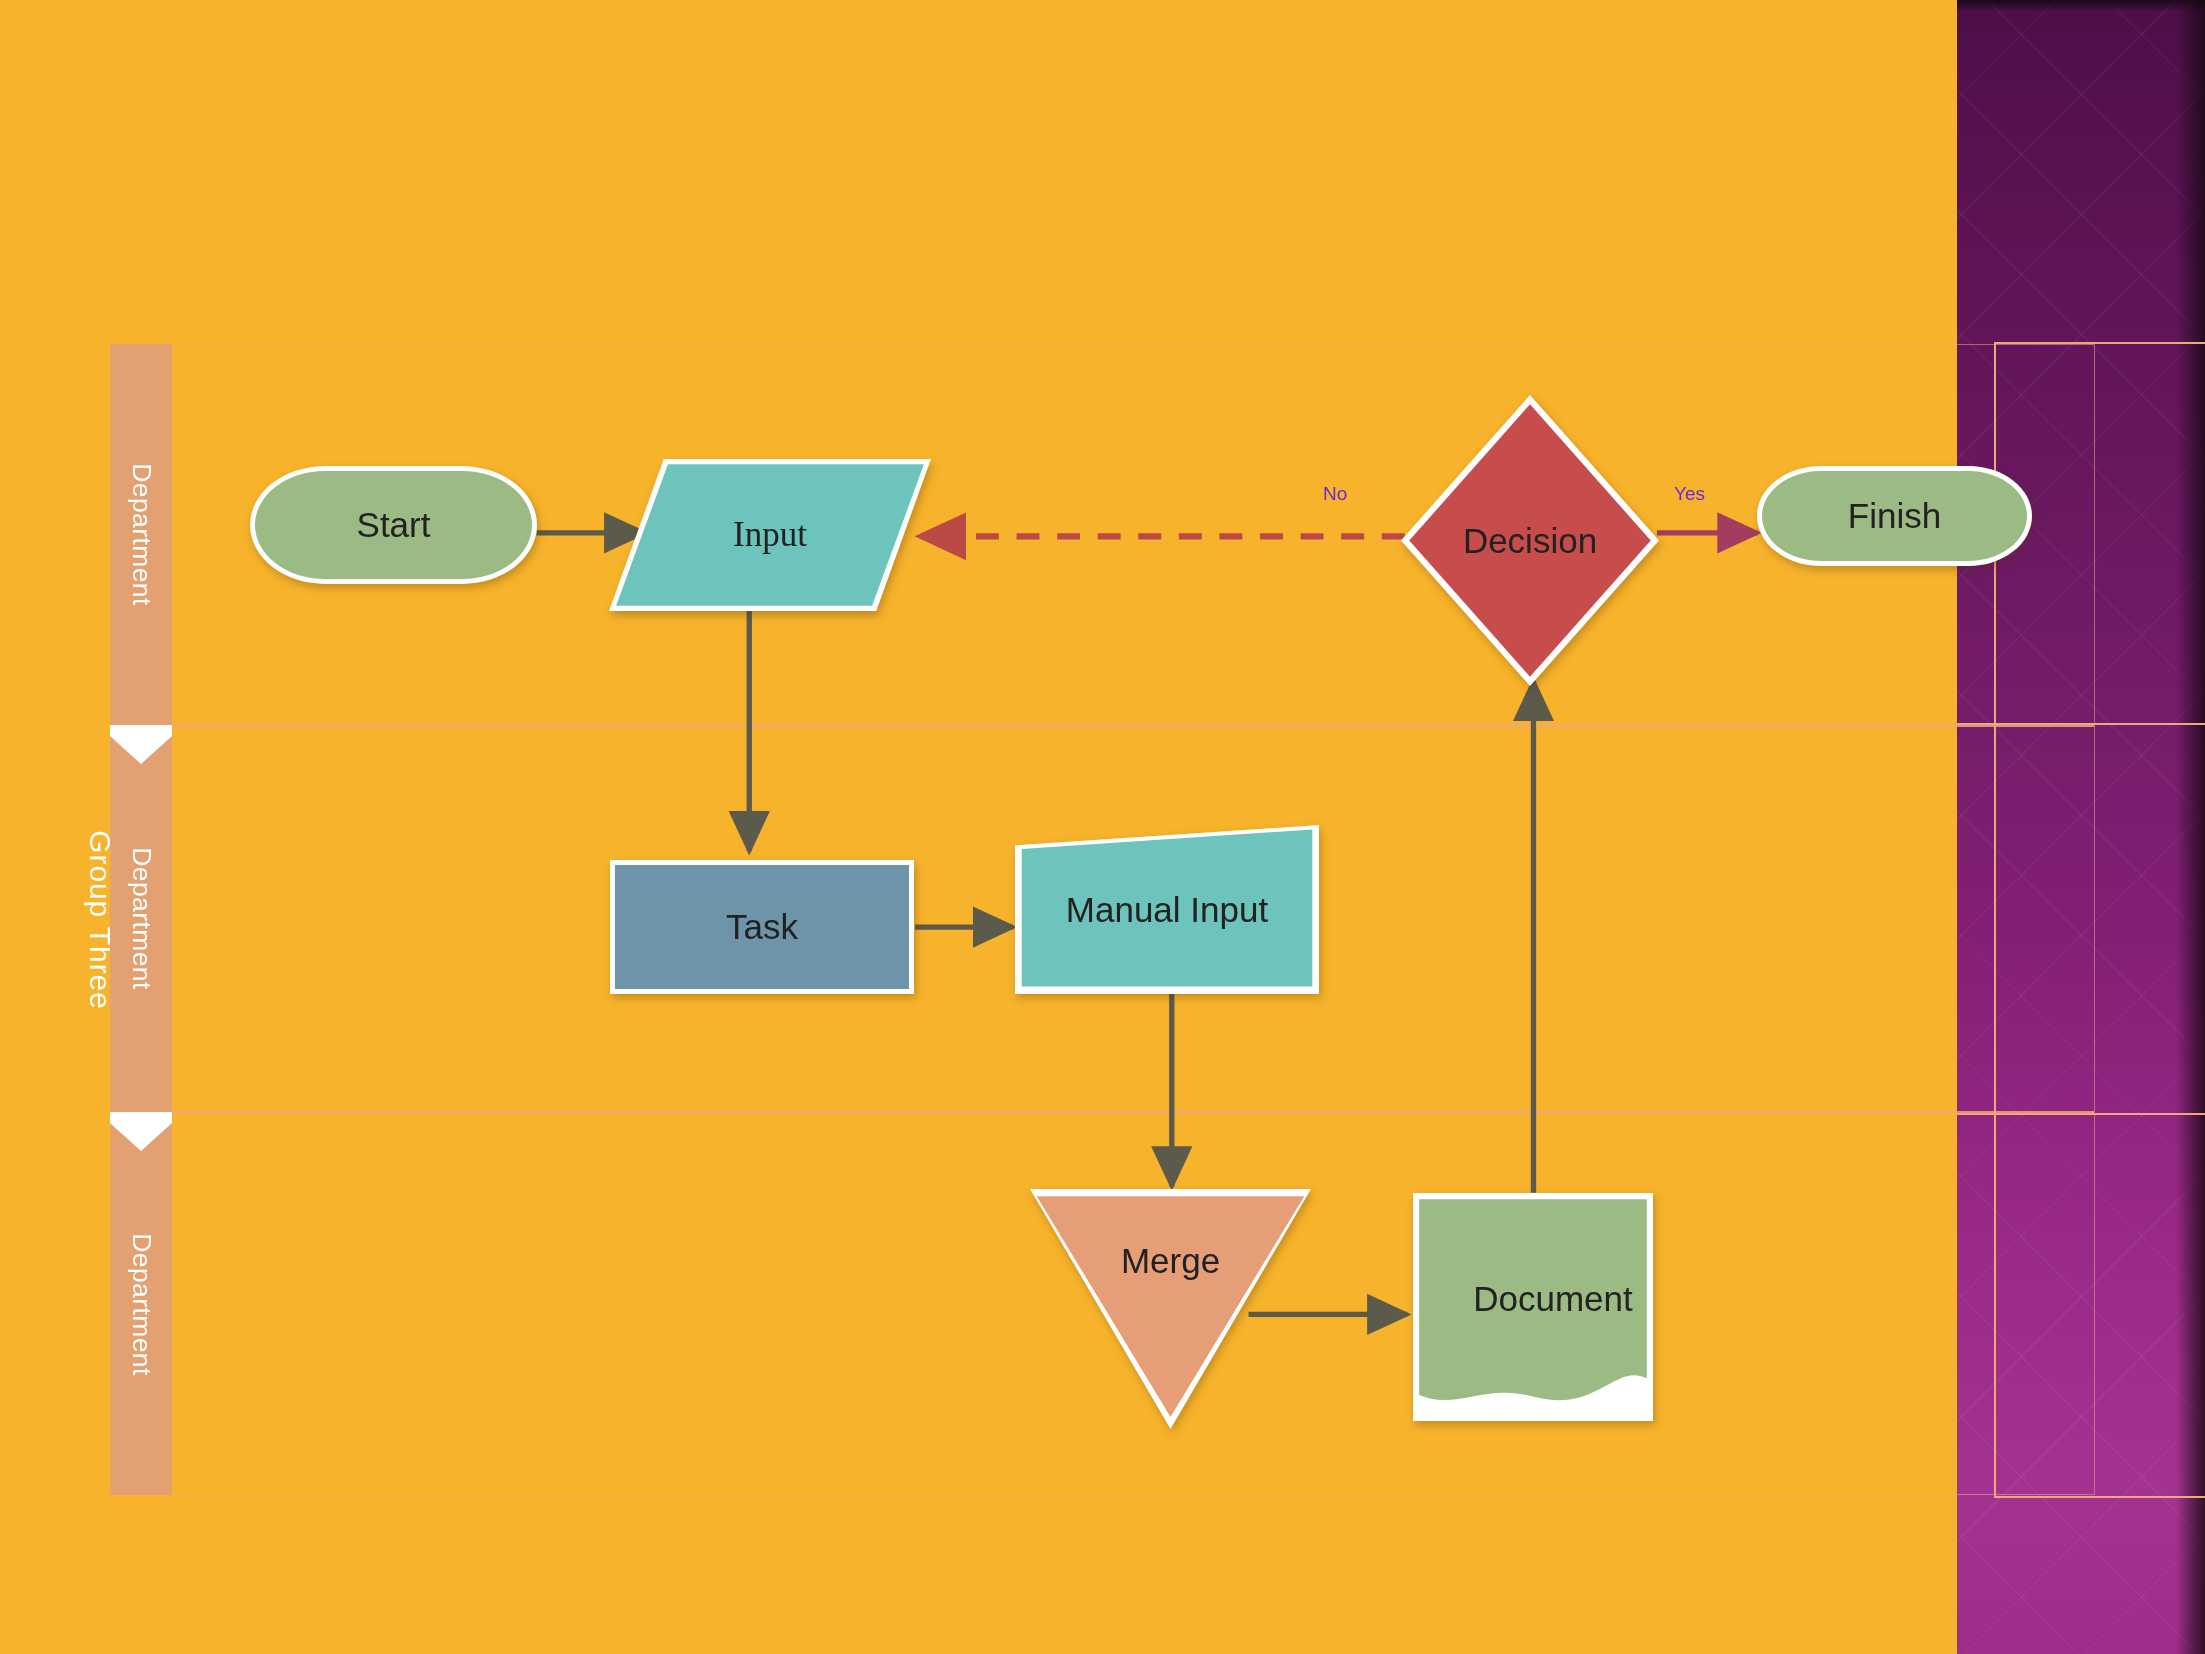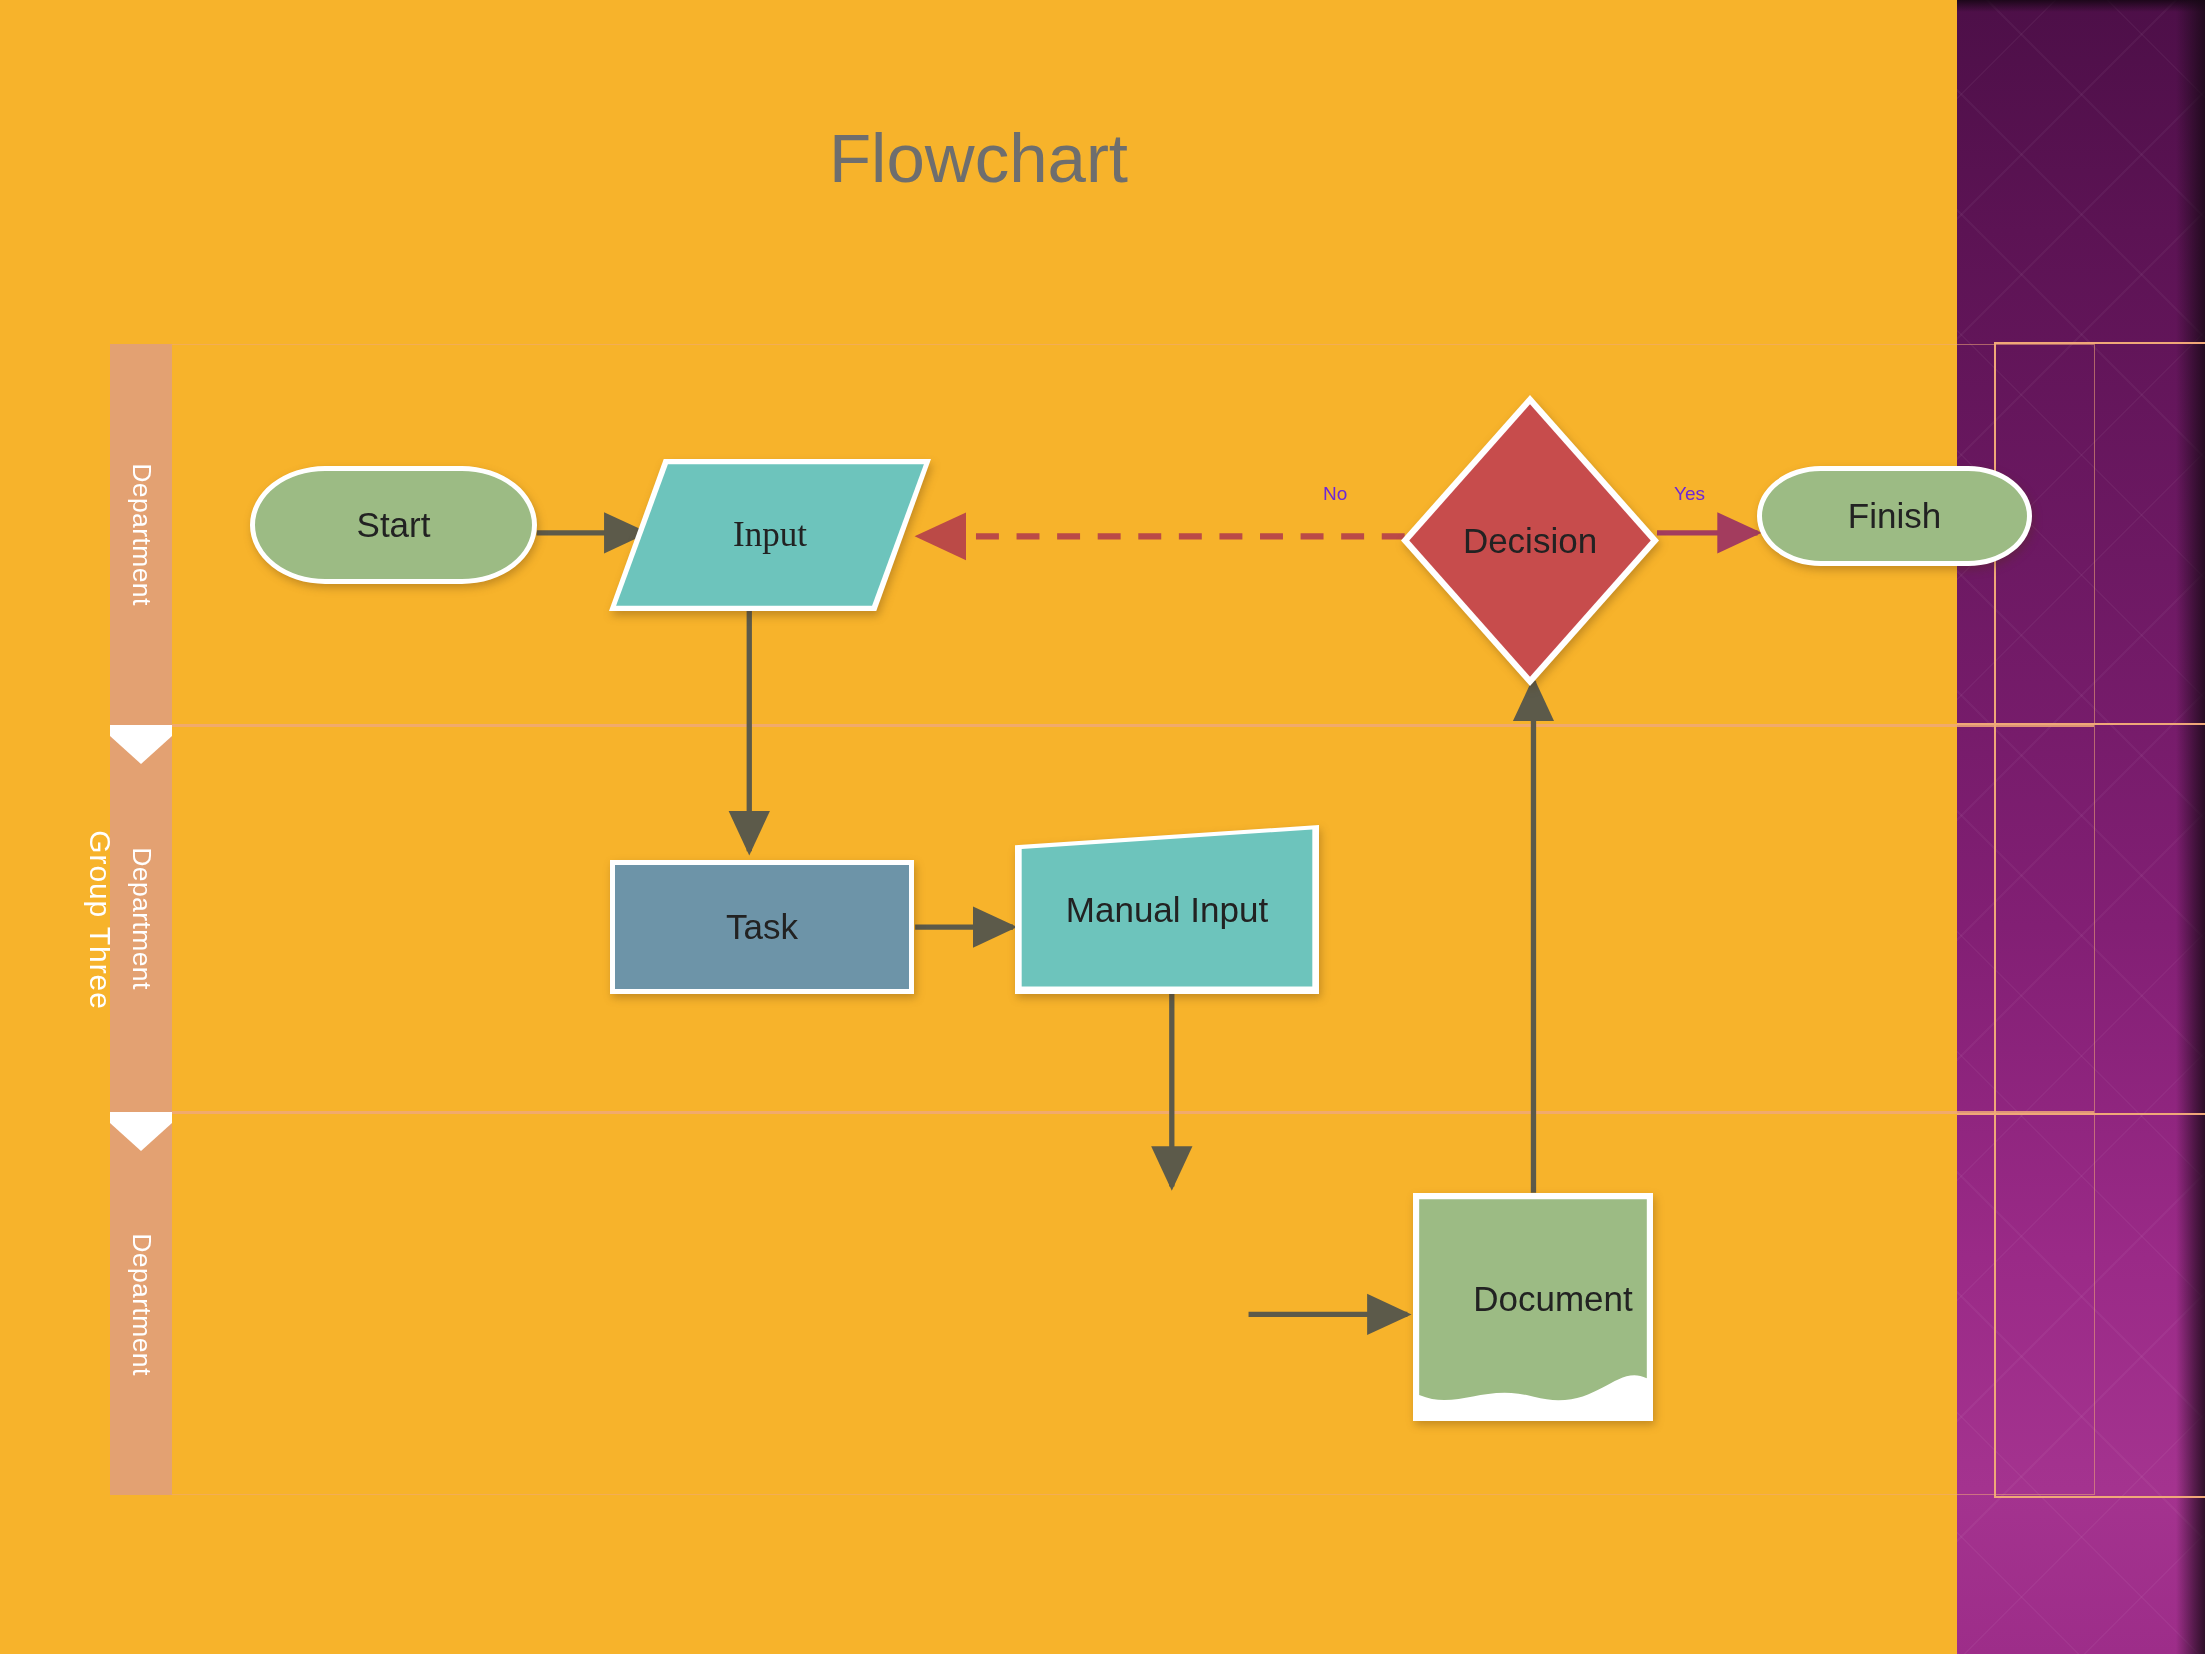--- a/index.html
+++ b/index.html
@@ -264,21 +264,20 @@
 <div id="slide">
 
   <div id="purple-band">
     <div id="purple-pattern"></div>
     <div id="purple-top-dark"></div>
     <div id="purple-edge-dark"></div>
   </div>
   <div id="deco-frame"></div>
   <div id="deco-frame-2"></div>
 
-  <div id="title">Flowchart</div>
 
   <div id="diagram-frame">
     <div class="lane-divider" style="top:379px"></div>
     <div class="lane-divider" style="top:766px"></div>
   </div>
 
   <div id="group-label">
     <span>Group Three</span>
   </div>
 
@@ -352,20 +351,25 @@
   <div class="node rect" style="left:610px; top:860px; width:304px; height:134px;">
     <span class="label">Task</span>
   </div>
 
   <div class="node manual-wrap" style="left:1015px; top:825px; width:304px; height:169px;">
     <div class="sh-outer"></div>
     <div class="sh-inner"></div>
     <span class="label">Manual Input</span>
   </div>
 
+  <div class="node triangle-wrap" style="left:1030px; top:1189px; width:281px; height:240px;">
+    <div class="sh-outer"></div>
+    <div class="sh-inner"></div>
+    <span class="label">Merge</span>
+  </div>
 
   <div class="node doc-wrap" style="left:1413px; top:1193px; width:240px; height:228px;padding-left:40px;">
     <svg class="sh-outer" viewBox="0 0 272 258" preserveAspectRatio="none">
       <path d="M0,0 L272,0 L272,216 C232,196 210,258 136,238 C78,222 48,256 0,236 Z" fill="#FFFFFF"></path>
       <path d="M7,7 L265,7 L265,210 C229,192 208,250 137,231 C80,215 50,247 7,229 Z" fill="#9CBB84"></path>
     </svg>
     <span class="label">Document</span>
   </div>
 
 </div>

